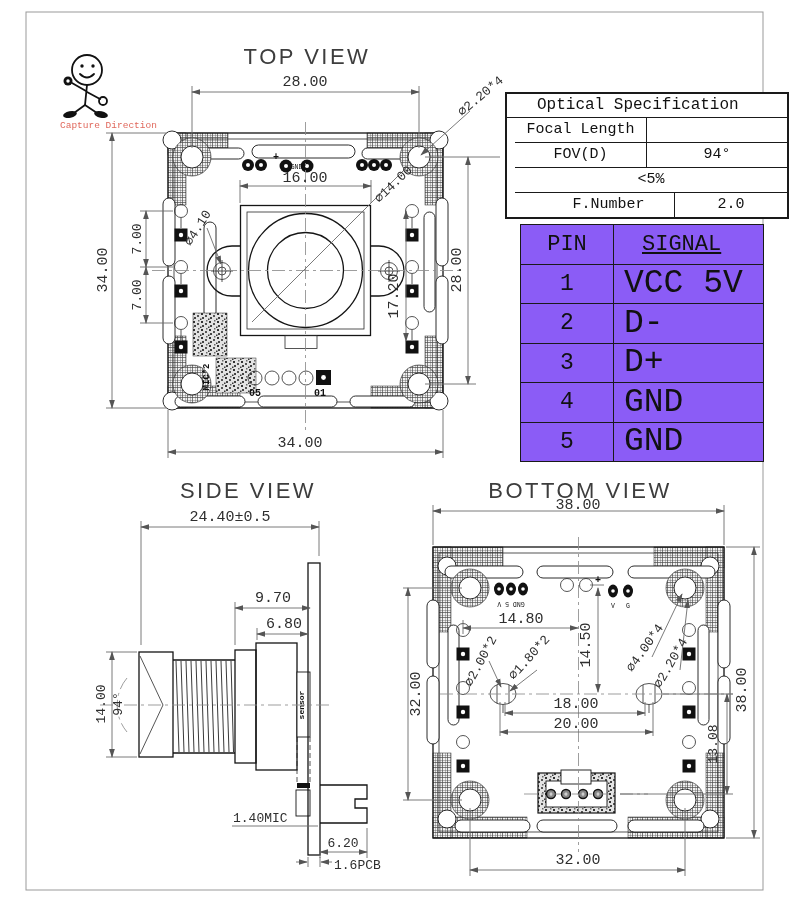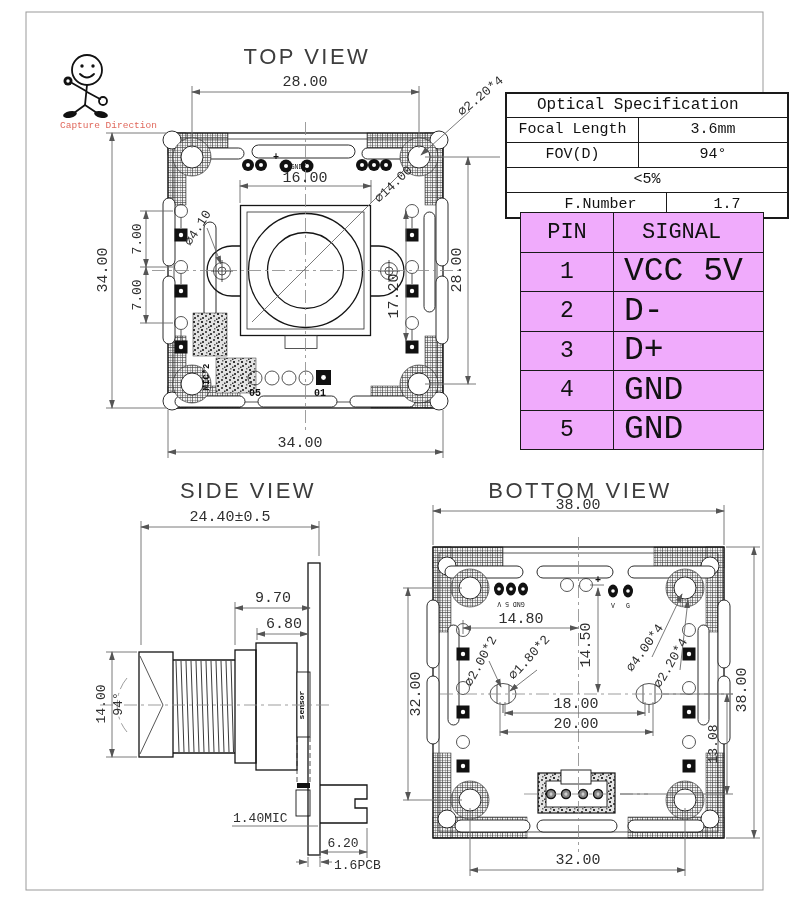--- a/index.html
+++ b/index.html
@@ -18,33 +18,33 @@
   .dts{font:10px "Liberation Mono",monospace;fill:#111;font-weight:bold;}
   .tiny{font:6.5px "Liberation Mono",monospace;fill:#111;}
   .vtitle{font:22px "Liberation Sans",sans-serif;fill:#3d3d3d;letter-spacing:2.5px;}
   .fig{stroke:#111;stroke-width:1.8;fill:none;stroke-linecap:round;}
   .capdir{font:9.5px "Liberation Mono",monospace;fill:#e0685c;}
   
   .spec-table{position:absolute;left:505px;top:92px;width:280px;border:2px solid #1a1a1a;
       background:#fff;color:#111;}
   .spec-header{height:23px;line-height:23px;padding-left:30px;font-size:16px;
       border-bottom:1px solid #1a1a1a;white-space:nowrap;}
-  .spec-row{display:flex;height:24px;line-height:24px;border-bottom:1px solid #1a1a1a;font-size:15px;}
+  .spec-row{display:flex;height:24px;line-height:24px;border-bottom:1px solid #1a1a1a;font-size:15px;margin-left:8px;}
   .spec-row:last-child{border-bottom:none;padding-left:28px;}
   .spec-label{width:131px;text-align:center;border-right:1px solid #1a1a1a;}
   .spec-value{flex:1;text-align:center;}
-  .pin-table{position:absolute;left:520px;top:212px;width:242px;border:1.5px solid #1a1a1a;
-      background:#f0abfc;color:#111;}
+  .pin-table{position:absolute;left:520px;top:224px;width:242px;border:1.5px solid #1a1a1a;
+      background:#8b5cf6;color:#111;}
   .pin-row{display:flex;height:38.5px;border-bottom:1px solid #1a1a1a;}
   .pin-row:last-child{border-bottom:none;}
   .pin-cell{width:92px;border-right:1px solid #1a1a1a;display:flex;align-items:center;
       justify-content:center;font-size:23px;}
   .signal-cell{flex:1;display:flex;align-items:center;padding-left:10px;font-size:33px;}
   .pin-header .pin-cell{font-size:22px;}
-  .pin-header .signal-cell{font-size:22px;padding-left:28px;}
+  .pin-header .signal-cell{font-size:22px;padding-left:28px;text-decoration:underline;}
 </style>
 </head>
 <body>
 
 <svg width="790" height="902" viewBox="0 0 790 902">
   <defs>
     <pattern id="xh" width="5" height="5" patternUnits="userSpaceOnUse">
       <rect width="5" height="5" fill="#f2f2f2"></rect>
       <path d="M0 0H5 M0 2.5H5" stroke="#4a4a4a" stroke-width="0.7"></path>
       <path d="M0 0V5 M2.5 0V5" stroke="#4a4a4a" stroke-width="0.7"></path>
@@ -455,32 +455,31 @@
     <text class="dt15" x="420" y="694" text-anchor="middle" transform="rotate(-90 420 694)">32.00</text>
     <text class="dt15" x="746" y="690" text-anchor="middle" transform="rotate(-90 746 690)">38.00</text>
     <text class="dt15" x="578" y="864" text-anchor="middle">32.00</text>
   </g>
 </svg>
 
 <div class="spec-table">
   <div class="spec-header">Optical Specification</div>
   <div class="spec-row">
     <div class="spec-label">Focal Length</div>
-    <div class="spec-value">3.6mm</div>
   </div>
   <div class="spec-row">
     <div class="spec-label">FOV(D)</div>
     <div class="spec-value">94°</div>
   </div>
   <div class="spec-row">
     <div class="spec-value">&lt;5%</div>
   </div>
   <div class="spec-row">
     <div class="spec-label">F.Number</div>
-    <div class="spec-value">1.7</div>
+    <div class="spec-value">2.0</div>
   </div>
 </div>
 
 <div class="pin-table">
   <div class="pin-row pin-header">
     <div class="pin-cell">PIN</div>
     <div class="signal-cell">SIGNAL</div>
   </div>
   <div class="pin-row">
     <div class="pin-cell">1</div>

